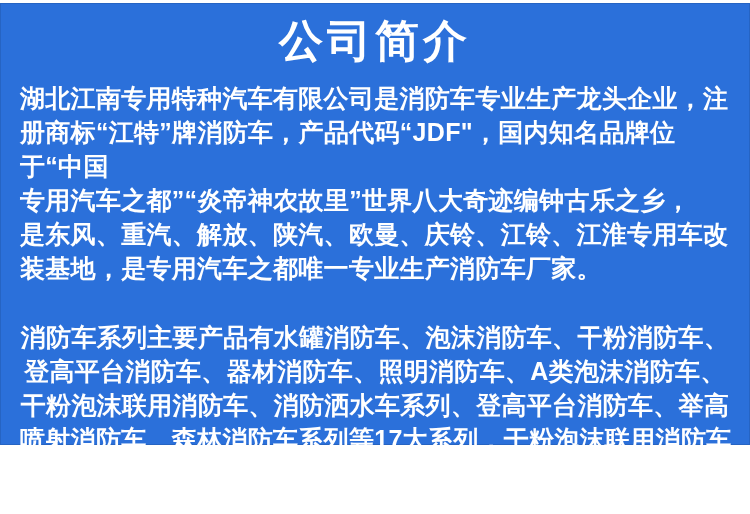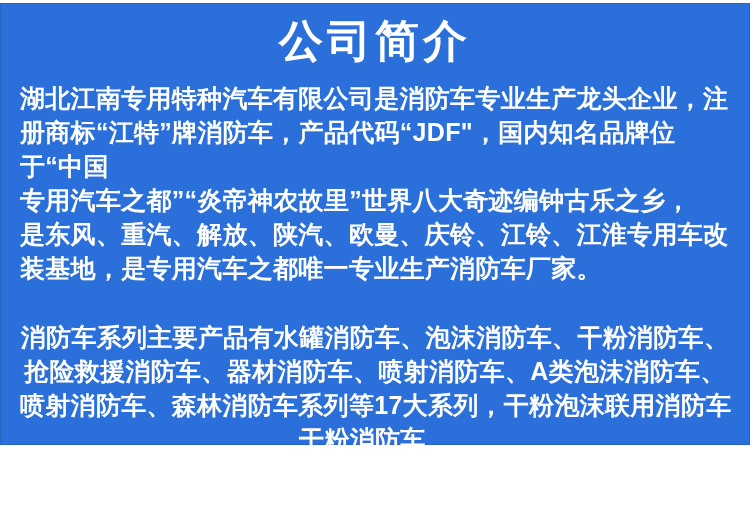--- a/index.html
+++ b/index.html
@@ -61,18 +61,19 @@
     <div class="line">湖北江南专用特种汽车有限公司是消防车专业生产龙头企业，注</div>
     <div class="line">册商标“江特”牌消防车，产品代码“JDF"，国内知名品牌位</div>
     <div class="line">于“中国</div>
     <div class="line">专用汽车之都”“炎帝神农故里”世界八大奇迹编钟古乐之乡，</div>
     <div class="line">是东风、重汽、解放、陕汽、欧曼、庆铃、江铃、江淮专用车改</div>
     <div class="line">装基地，是专用汽车之都唯一专业生产消防车厂家。</div>
   </div>
 
   <div class="para para-2">
     <div class="line">消防车系列主要产品有水罐消防车、泡沫消防车、干粉消防车、</div>
-    <div class="line">抢险救援消防车、器材消防车、喷射消防车、A类泡沫消防车、</div>
+    <div class="line">登高平台消防车、器材消防车、照明消防车、A类泡沫消防车、</div>
+    <div class="line">干粉泡沫联用消防车、消防洒水车系列、登高平台消防车、举高</div>
     <div class="line">喷射消防车、森林消防车系列等17大系列，干粉泡沫联用消防车</div>
     <div class="line">干粉消防车。</div>
   </div>
 
 </div>
 
 </body></html>

